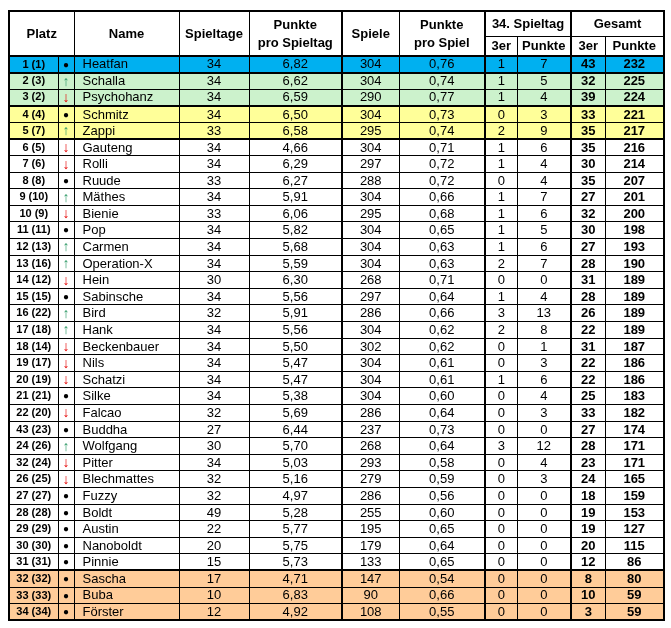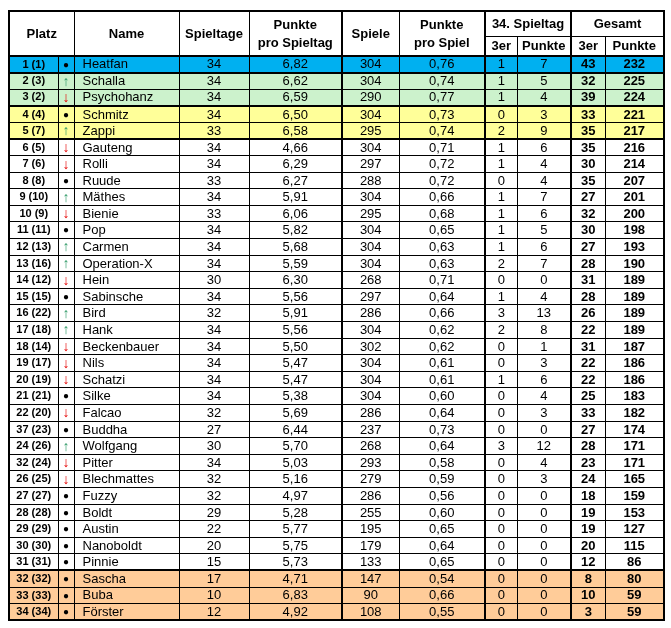--- a/index.html
+++ b/index.html
@@ -376,21 +376,21 @@
     <td>32</td>
     <td>5,69</td>
     <td class="thick-left">286</td>
     <td>0,64</td>
     <td class="thick-left">0</td>
     <td>3</td>
     <td class="thick-left bold">33</td>
     <td class="bold">182</td>
   </tr>
         <tr class="band-white">
-    <td class="rank">37 (23)</td>
+    <td class="rank">43 (23)</td>
     <td class="trend"><span class="trend-same">●</span></td>
     <td class="name">Buddha</td>
     <td>27</td>
     <td>6,44</td>
     <td class="thick-left">237</td>
     <td>0,73</td>
     <td class="thick-left">0</td>
     <td>0</td>
     <td class="thick-left bold">27</td>
     <td class="bold">174</td>
@@ -444,21 +444,21 @@
     <td>0,56</td>
     <td class="thick-left">0</td>
     <td>0</td>
     <td class="thick-left bold">18</td>
     <td class="bold">159</td>
   </tr>
         <tr class="band-white">
     <td class="rank">28 (28)</td>
     <td class="trend"><span class="trend-same">●</span></td>
     <td class="name">Boldt</td>
-    <td>29</td>
+    <td>49</td>
     <td>5,28</td>
     <td class="thick-left">255</td>
     <td>0,60</td>
     <td class="thick-left">0</td>
     <td>0</td>
     <td class="thick-left bold">19</td>
     <td class="bold">153</td>
   </tr>
         <tr class="band-white">
     <td class="rank">29 (29)</td>

